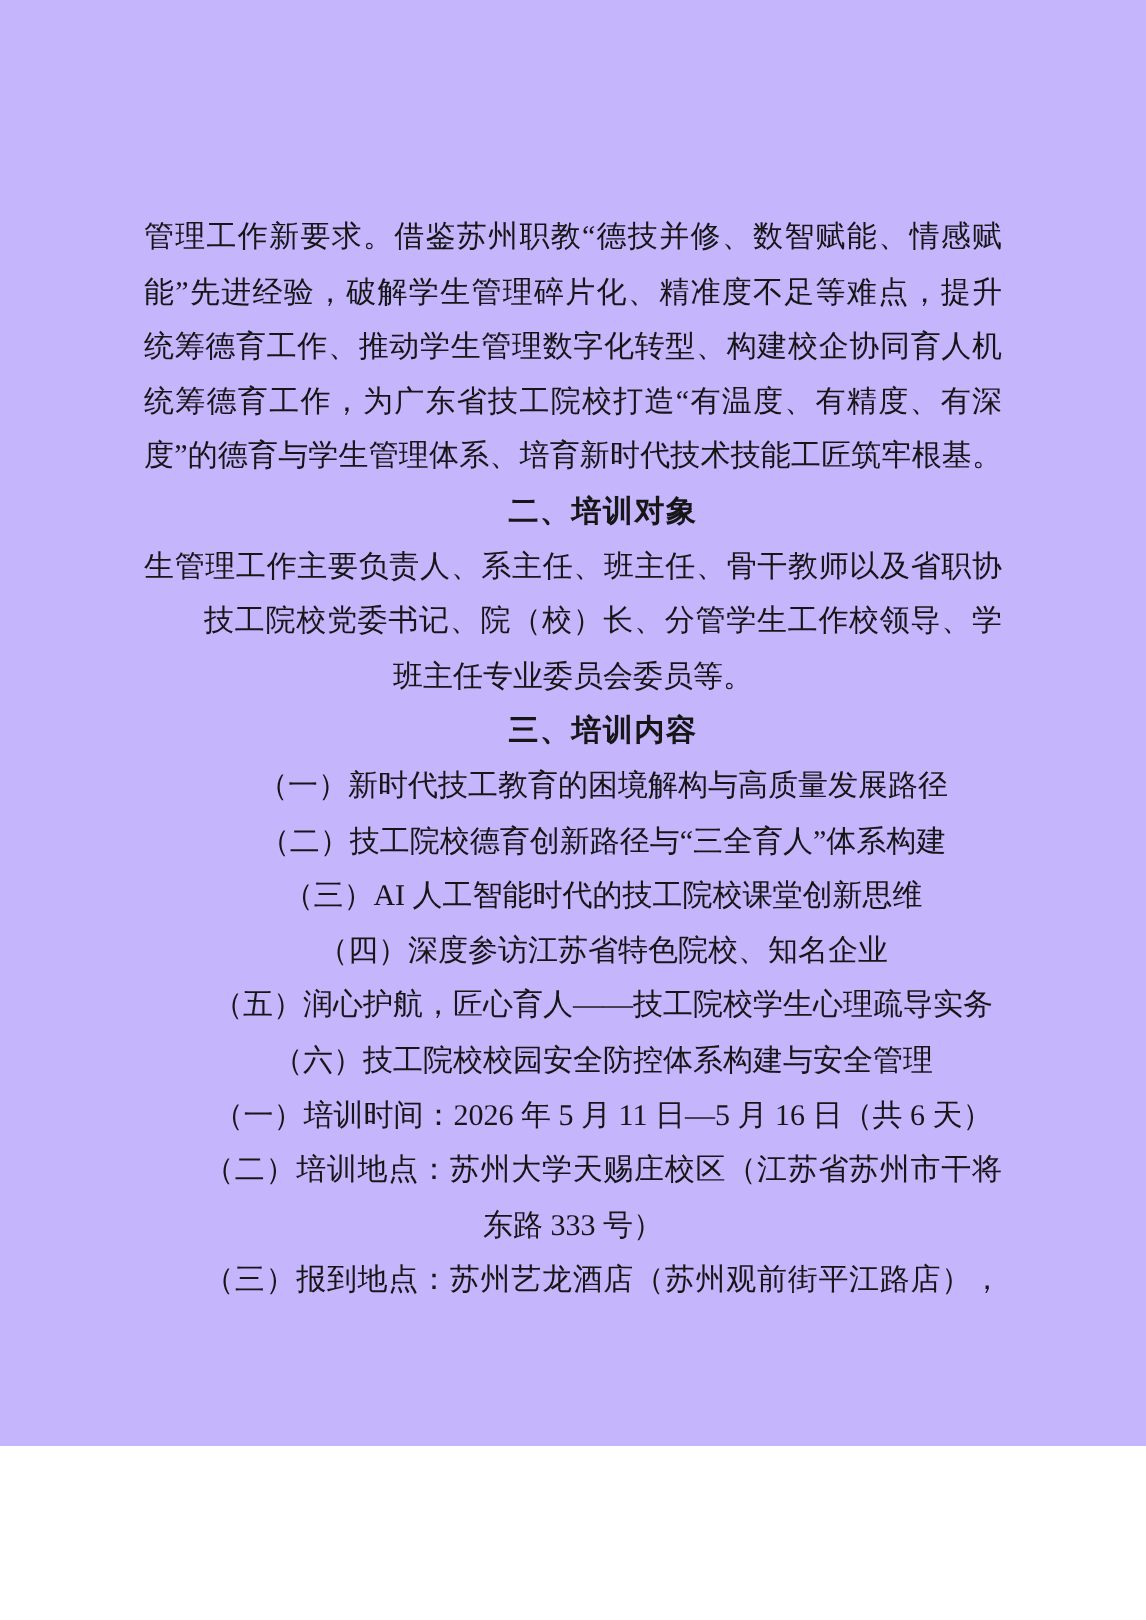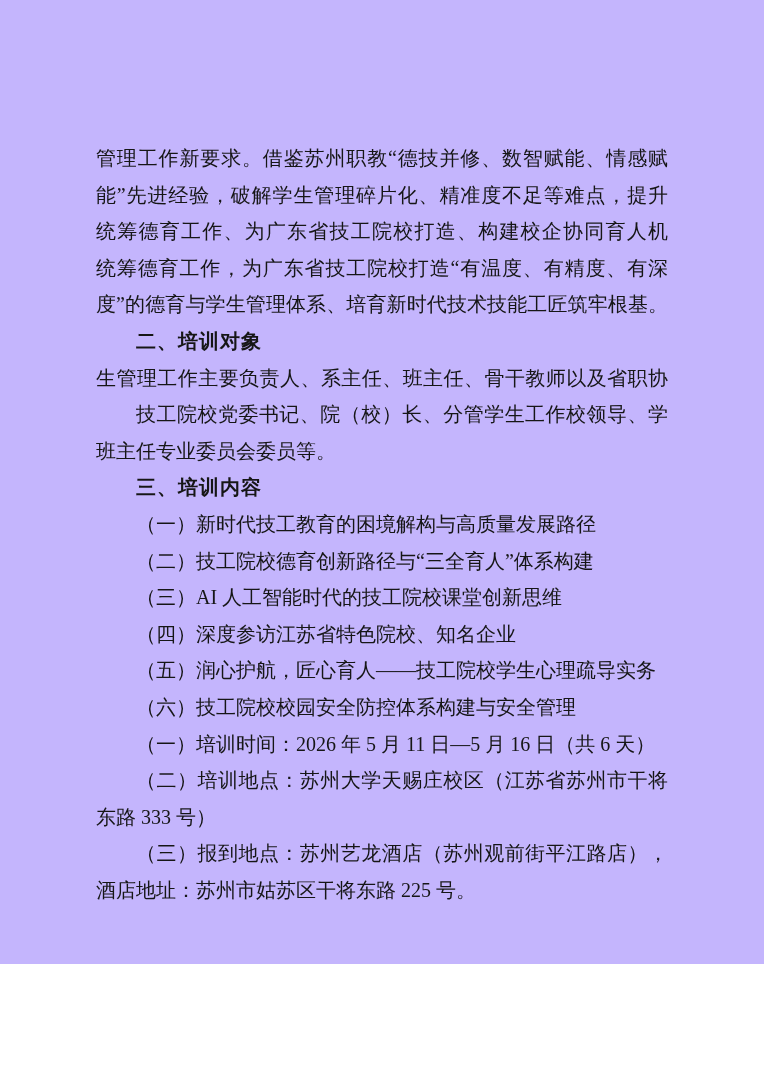--- a/index.html
+++ b/index.html
@@ -20,21 +20,21 @@
     position: absolute;
     left: 96px;
     top: 140px;
     width: 572px;
   }
   .ln {
     font-size: 20px;
     height: 36.6px;
     line-height: 36.6px;
     white-space: nowrap;
-    text-align: left;
+    text-align: center;
   }
   
   .j {
     white-space: normal;
     text-align: justify;
     text-align-last: justify;
     text-justify: inter-character;
   }
   
   .ind {
@@ -58,39 +58,38 @@
   }
 </style>
 </head>
 <body>
 
 <div class="page">
   <div class="content">
 
     <div class="ln j">管理工作新要求。借鉴苏州职教“德技并修、数智赋能、情感赋</div>
     <div class="ln j">能”先进经验，破解学生管理碎片化、精准度不足等难点，提升</div>
-    <div class="ln j">统筹德育工作、为广东省技工院校打造、构建校企协同育人机</div>
+    <div class="ln j">统筹德育工作、推动学生管理数字化转型、构建校企协同育人机</div>
     <div class="ln j">统筹德育工作，为广东省技工院校打造“有温度、有精度、有深</div>
     <div class="ln j">度”的德育与学生管理体系、培育新时代技术技能工匠筑牢根基。</div>
 
     <div class="ln heading ind">二、培训对象</div>
     <div class="ln j">生管理工作主要负责人、系主任、班主任、骨干教师以及省职协</div>
     <div class="ln j ind">技工院校党委书记、院（校）长、分管学生工作校领导、学</div>
     <div class="ln">班主任专业委员会委员等。</div>
 
     <div class="ln heading ind">三、培训内容</div>
     <div class="ln ind">（一）新时代技工教育的困境解构与高质量发展路径</div>
     <div class="ln ind">（二）技工院校德育创新路径与“三全育人”体系构建</div>
     <div class="ln ind">（三）AI 人工智能时代的技工院校课堂创新思维</div>
     <div class="ln ind">（四）深度参访江苏省特色院校、知名企业</div>
     <div class="ln ind">（五）润心护航，匠心育人——技工院校学生心理疏导实务</div>
     <div class="ln ind">（六）技工院校校园安全防控体系构建与安全管理</div>
 
     <div class="ln ind">（一）培训时间：2026 年 5 月 11 日—5 月 16 日（共 6 天）</div>
     <div class="ln j ind">（二）培训地点：苏州大学天赐庄校区（江苏省苏州市干将</div>
     <div class="ln">东路 333 号）</div>
     <div class="ln j ind">（三）报到地点：苏州艺龙酒店（苏州观前街平江路店），</div>
-    <div class="ln">酒店地址：苏州市姑苏区干将东路 225 号。</div>
 
   </div>
 
   <div class="page-number">-2-</div>
 </div>
 
 </body></html>

